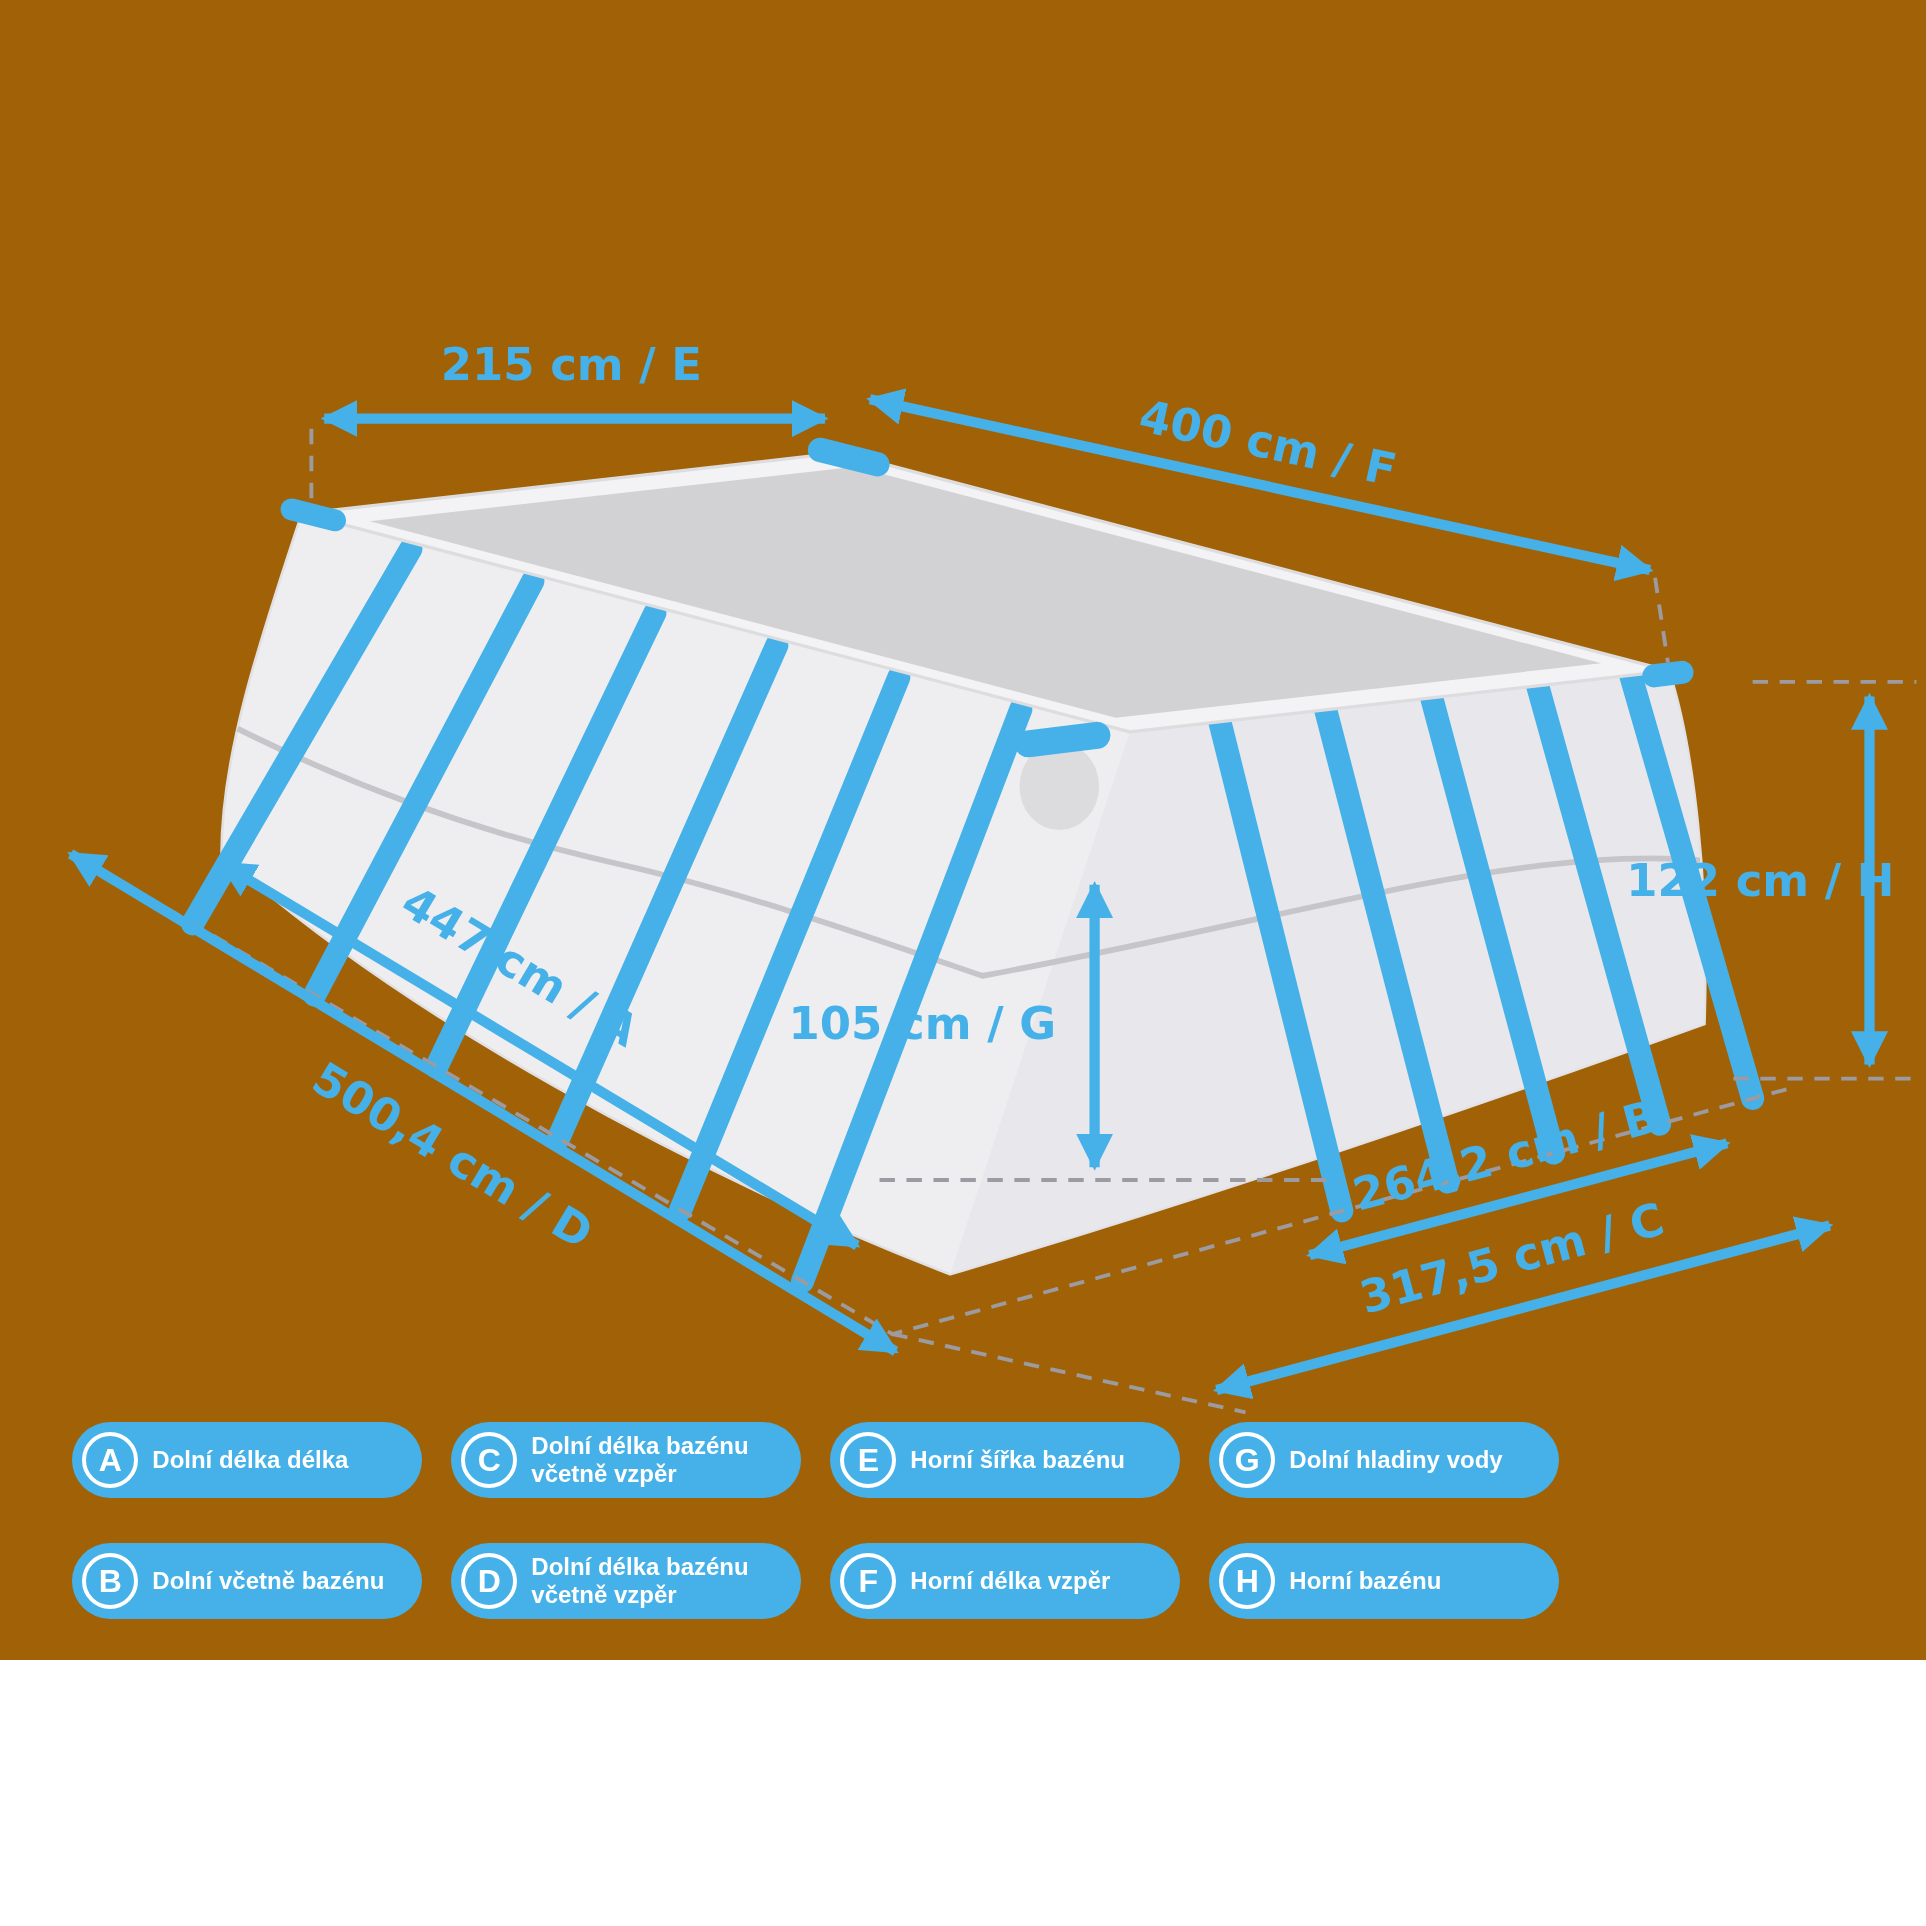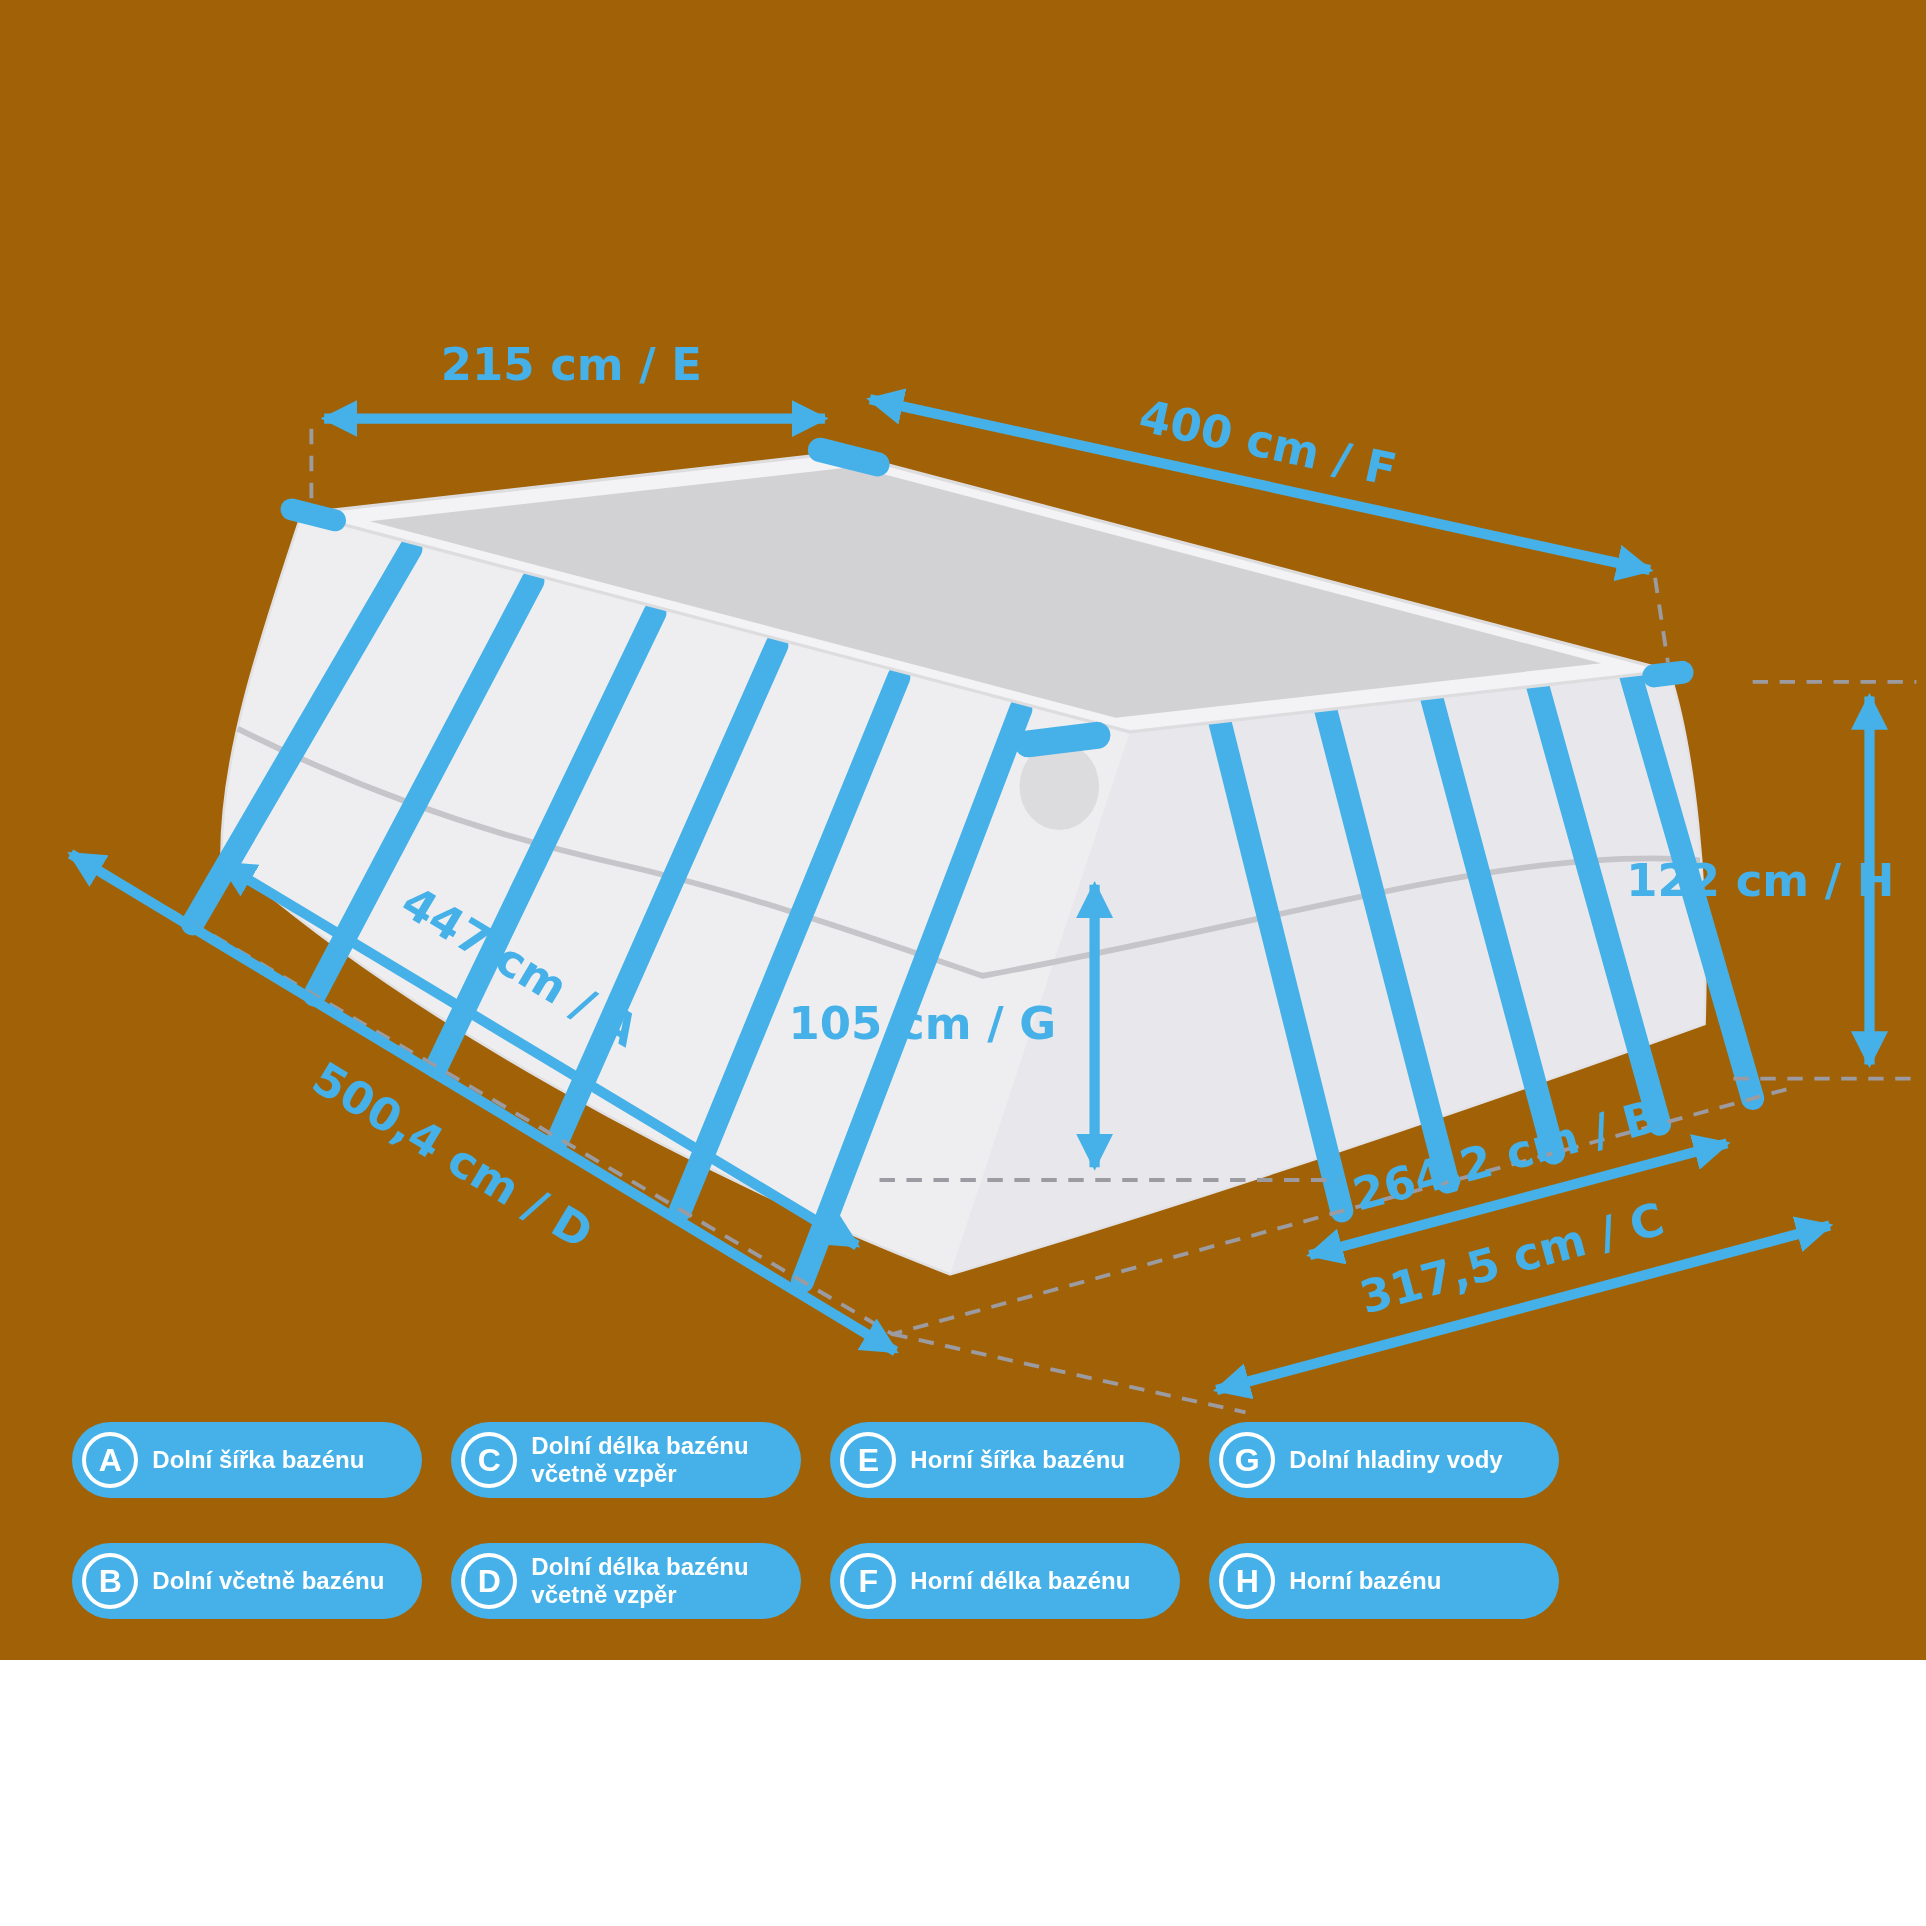--- a/index.html
+++ b/index.html
@@ -149,21 +149,21 @@
     <text class="dim" text-anchor="middle" dominant-baseline="central" transform="translate(810,1505) rotate(31)">447 cm / A</text>
     <text class="dim" text-anchor="middle" dominant-baseline="central" transform="translate(705,1800) rotate(31)">500,4 cm / D</text>
     <text class="dim" text-anchor="middle" dominant-baseline="central" transform="translate(2345,1800) rotate(-15)">264,2 cm / B</text>
     <text class="dim" text-anchor="middle" dominant-baseline="central" transform="translate(2355,1960) rotate(-15)">317,5 cm / C</text>
   </svg>
 
   <div class="legend">
 
     <div class="pill">
       <div class="badge">A</div>
-      <div class="pill-label">Dolní šířka bazénu</div>
+      <div class="pill-label">Dolní délka délka</div>
     </div>
 
     <div class="pill">
       <div class="badge">C</div>
       <div class="pill-label">Dolní délka bazénu včetně vzpěr</div>
     </div>
 
     <div class="pill">
       <div class="badge">E</div>
       <div class="pill-label">Horní šířka bazénu</div>
@@ -179,21 +179,21 @@
       <div class="pill-label">Dolní včetně bazénu</div>
     </div>
 
     <div class="pill">
       <div class="badge">D</div>
       <div class="pill-label">Dolní délka bazénu včetně vzpěr</div>
     </div>
 
     <div class="pill">
       <div class="badge">F</div>
-      <div class="pill-label">Horní délka bazénu</div>
+      <div class="pill-label">Horní délka vzpěr</div>
     </div>
 
     <div class="pill">
       <div class="badge">H</div>
       <div class="pill-label">Horní bazénu</div>
     </div>
 
   </div>
 </div>
 

